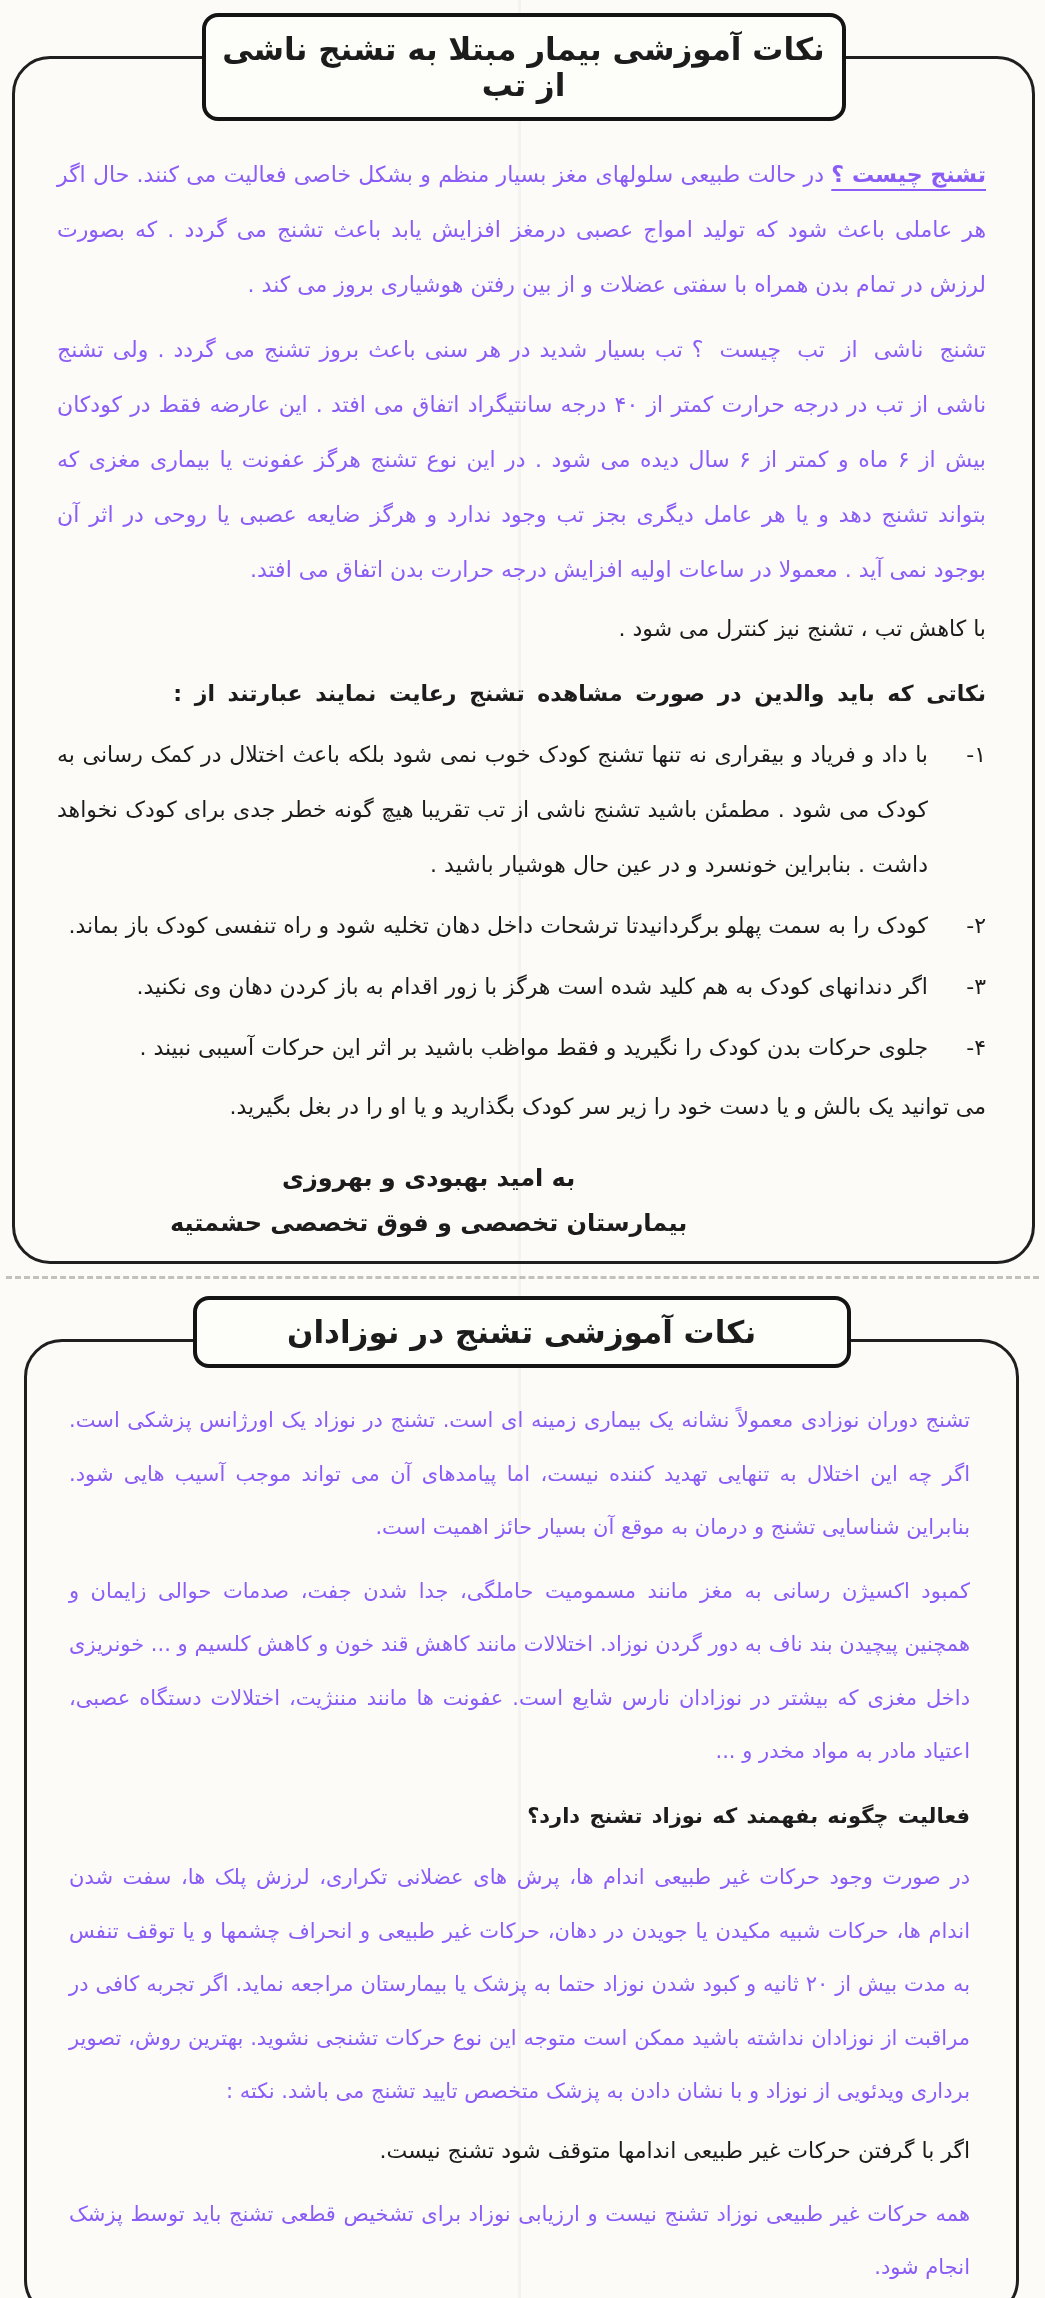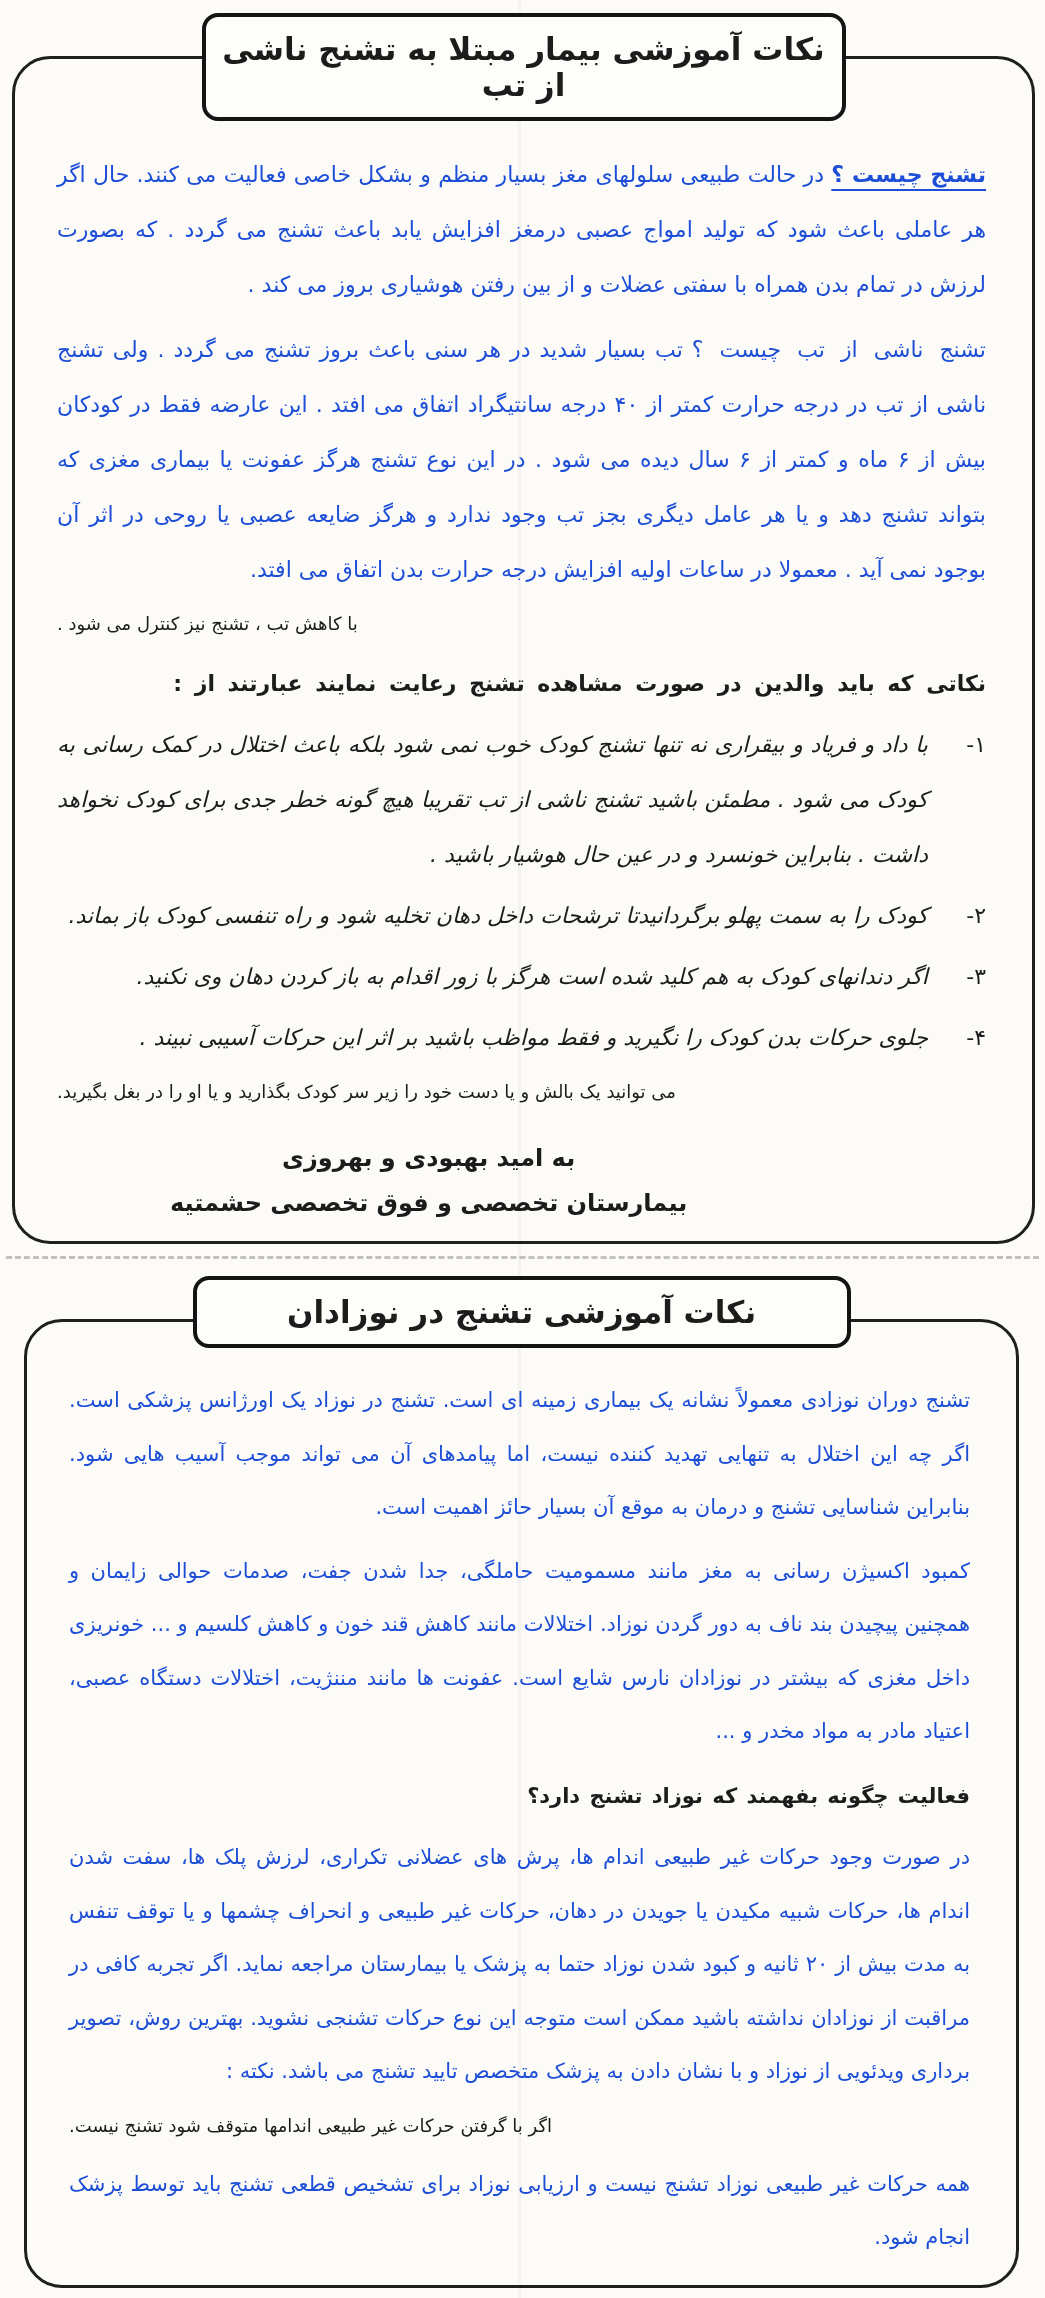--- a/index.html
+++ b/index.html
@@ -48,21 +48,21 @@
   .t2{width:658px;}
   .doc-body{
     padding:6px 46px 14px 42px;
     direction:rtl;
   }
   .para{
     margin:10px 0 0;
     text-align:justify;
     font-size:22px;
     line-height:2.5;
-    color:#1d4ed8;
+    color:#8b5cf6;
   }
   .doc2 .para{font-size:21px;line-height:2.55;}
   .lead-underline{
     font-weight:bold;
     text-decoration:underline;
     text-underline-offset:7px;
   }
   .lead-spread{
     font-weight:normal;
     word-spacing:7px;
@@ -70,41 +70,40 @@
   .bold-heading{
     margin:12px 0 0;
     font-weight:bold;
     font-size:22px;
     line-height:2.4;
     word-spacing:5px;
   }
   .doc2 .bold-heading{font-size:21px;word-spacing:2px;}
   .center-line{
     margin:4px 0 0;
-    font-size:18px;
+    font-size:22px;
     line-height:2.5;
-    text-align:left;
+    text-align:right;
   }
   .items{margin-top:4px;}
   .item{
     display:flex;
     gap:14px;
     margin:6px 0 0;
     font-size:22px;
     line-height:2.5;
   }
   .item .num{
     flex:0 0 auto;
     min-width:44px;
     text-align:right;
   }
   .item .txt{
     flex:1 1 auto;
     text-align:justify;
-    font-style:italic;
   }
   .footer{
     font-weight:bold;
     text-align:center;
     font-size:24px;
     line-height:1.9;
     margin-top:22px;
   }
   .f1{padding-left:0;padding-right:20%;}
   .separator{

